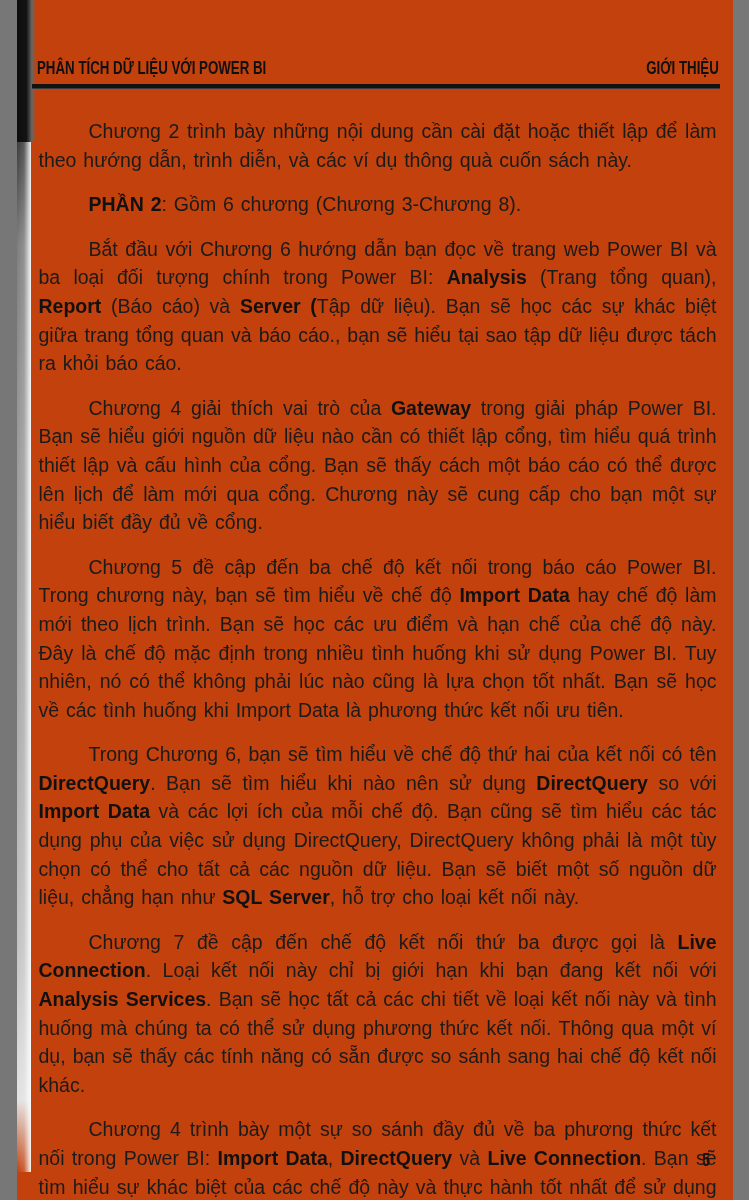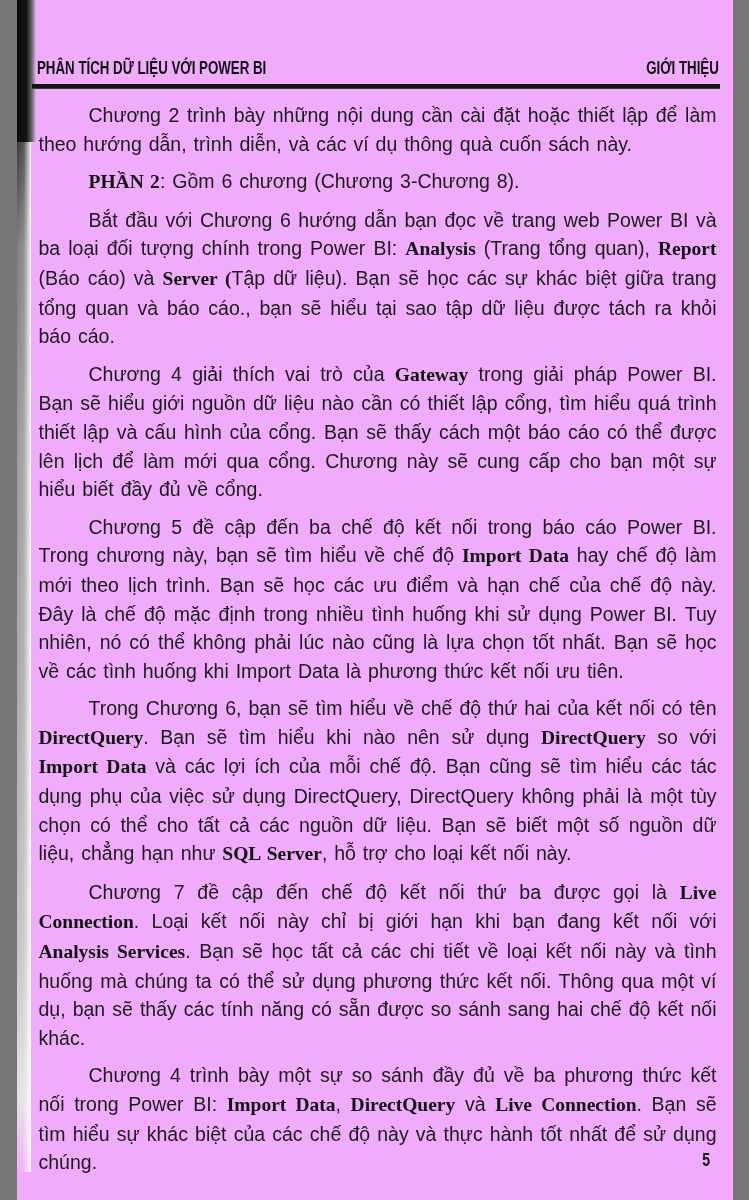--- a/index.html
+++ b/index.html
@@ -1,21 +1,21 @@
 <!DOCTYPE html>
 <html><head>
 <meta charset="utf-8">
 <style>
   html, body { margin: 0; padding: 0; background: #777; }
   .page {
     position: relative;
     width: 716px;
     height: 1200px;
     margin: 0 auto;
-    background: #f0abfc;
+    background: #c2410c;
     overflow: hidden;
     font-family: "Liberation Sans", "DejaVu Sans", sans-serif;
   }
 
   
   .spine-top {
     position: absolute; left: 0; top: 0; width: 19px; height: 142px;
     background: linear-gradient(to right, #0c0c0c 0%, #141414 50%, #666666 78%, rgba(253,253,253,0) 100%);
   }
   .spine-body {
@@ -47,28 +47,28 @@
     background: #121212;
     border-bottom: 1px solid #3a3a3a;
   }
 
   
   .content {
     position: absolute; left: 22px; right: 16px; top: 101px;
     color: #1b1b1b;
   }
   .content p.para {
-    margin: 0 0 9px 0;
+    margin: 16px 0 9px 0;
     font-size: 19.5px;
     line-height: 28.6px;
     text-align: justify;
     text-indent: 50px;
     word-spacing: 1.5px;
   }
-  .content p.para b { font-weight: bold; color: #111; font-family: Liberation Serif, serif; }
+  .content p.para b { font-weight: bold; color: #111; }
 
   
   .page-number {
     position: absolute; right: 22px; top: 1150px;
     font-weight: bold; font-size: 18px; color: #141414;
     transform: scaleX(0.78); transform-origin: right top;
   }
 </style>
 </head>
 <body>

